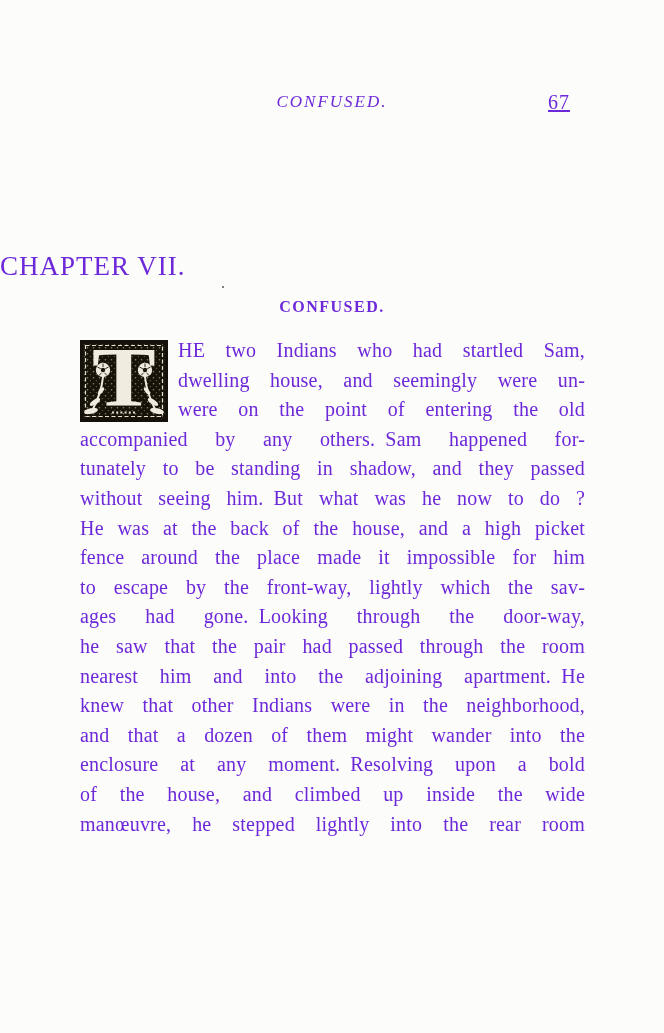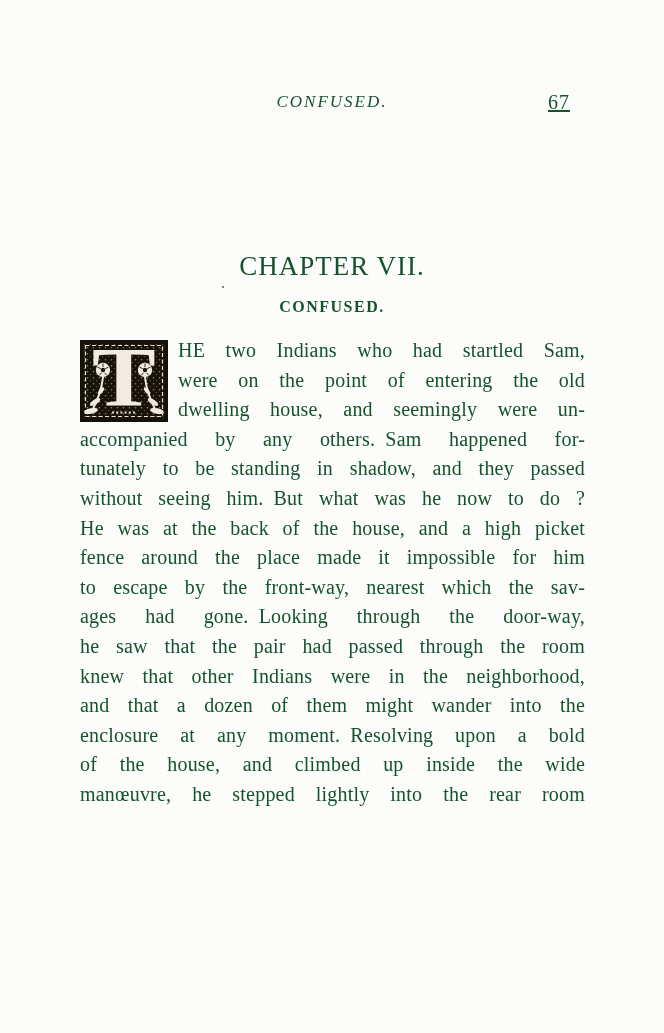--- a/index.html
+++ b/index.html
@@ -3,21 +3,21 @@
 <meta charset="utf-8">
 <style>
   html, body { margin: 0; padding: 0; background: #e8e8e6; }
   .page {
     position: relative;
     width: 664px;
     height: 1033px;
     margin: 0 auto;
     background: #fcfcfa;
     font-family: "Liberation Serif", "DejaVu Serif", serif;
-    color: #14532d;
+    color: #6d28d9;
     overflow: hidden;
   }
   .running-head {
     position: absolute;
     top: 92px; left: 0; right: 0;
     text-align: center;
     font-style: italic;
     font-size: 17px;
     letter-spacing: 2px;
   }
@@ -25,21 +25,21 @@
     position: absolute;
     top: 91px; right: 94px;
     font-size: 20px;
     letter-spacing: 1px;
     text-decoration: underline;
   }
   .chapter-heading {
     position: absolute;
     top: 251px; left: 0; right: 0;
     margin: 0;
-    text-align: center;
+    text-align: left;
     font-size: 27px;
     font-weight: 400;
     letter-spacing: 1px;
   }
   .chapter-subtitle {
     position: absolute;
     top: 298px; left: 0; right: 0;
     margin: 0;
     text-align: center;
     font-size: 16px;
@@ -116,30 +116,31 @@
         </g>
         <g>
           <use href="#flowerL" transform="translate(88 0) scale(-1 1)"></use>
         </g>
         <line x1="32" y1="72.5" x2="56" y2="72.5" stroke="#e6e1d2" stroke-width="2" stroke-dasharray="2 2.2"></line>
         <text x="44" y="66" text-anchor="middle" font-size="84" textLength="64" lengthAdjust="spacingAndGlyphs" font-family="Liberation Serif, DejaVu Serif, serif" font-weight="bold" fill="#f1ece0">T</text>
       </svg>
     </span>
 
     <div class="line">HE two Indians who had startled Sam,</div>
+    <div class="line">dwelling house, and seemingly were un-</div>
     <div class="line">were on the point of entering the old</div>
-    <div class="line">dwelling house, and seemingly were un-</div>
     <div class="line">accompanied by any others. Sam happened for-</div>
     <div class="line">tunately to be standing in shadow, and they passed</div>
     <div class="line">without seeing him. But what was he now to do ?</div>
     <div class="line">He was at the back of the house, and a high picket</div>
     <div class="line">fence around the place made it impossible for him</div>
-    <div class="line">to escape by the front-way, nearest which the sav-</div>
+    <div class="line">to escape by the front-way, lightly which the sav-</div>
     <div class="line">ages had gone. Looking through the door-way,</div>
     <div class="line">he saw that the pair had passed through the room</div>
+    <div class="line">nearest him and into the adjoining apartment. He</div>
     <div class="line">knew that other Indians were in the neighborhood,</div>
     <div class="line">and that a dozen of them might wander into the</div>
     <div class="line">enclosure at any moment. Resolving upon a bold</div>
     <div class="line">of the house, and climbed up inside the wide</div>
     <div class="line">manœuvre, he stepped lightly into the rear room</div>
 
   </div>
 </div>
 
 </body></html>

